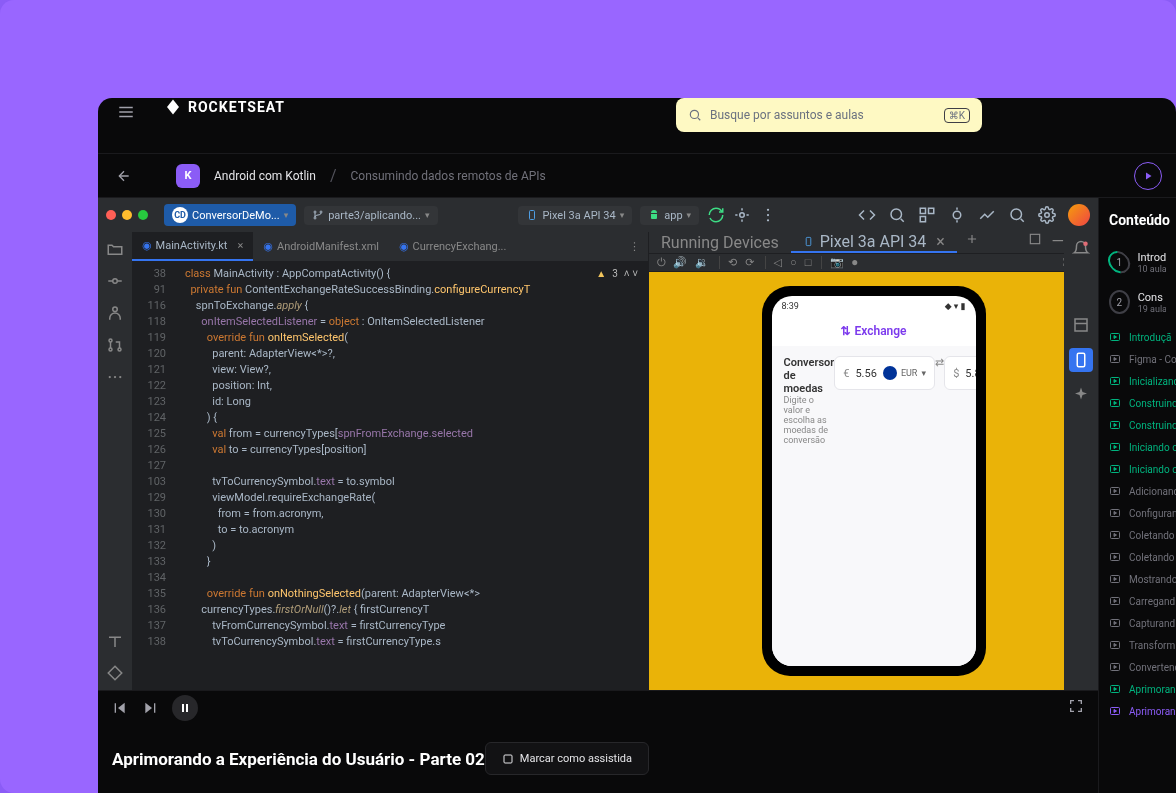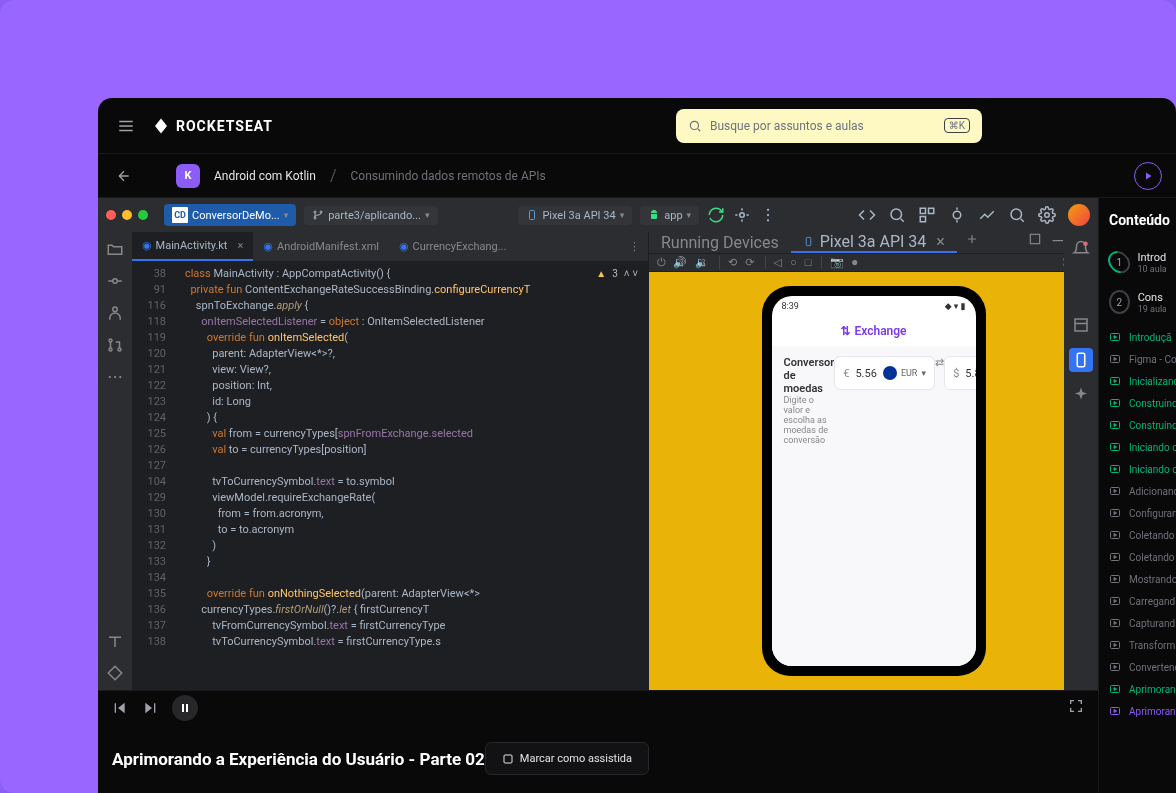--- a/index.html
+++ b/index.html
@@ -1,19 +1,19 @@
 <!DOCTYPE html>
 <html><head>
 <meta charset="utf-8">
 <style>
 *{margin:0;padding:0;box-sizing:border-box;font-family:-apple-system,BlinkMacSystemFont,'Segoe UI',Roboto,sans-serif}
 body{background:#8b5cf6;width:1176px;height:793px;overflow:hidden;position:relative}
 .outer{position:absolute;left:0;top:0;width:1176px;height:793px;background:#9966ff;border-radius:14px;padding:0}
 .app-window{position:absolute;left:98px;top:98px;width:1078px;height:695px;background:#09090a;border-radius:14px 14px 0 0;overflow:hidden;display:flex;flex-direction:column}
-.top-header{height:56px;display:flex;align-items:center;padding:0 14px;gap:12px;border-bottom:1px solid #1a1a1d}
+.top-header{height:56px;display:flex;align-items:flex-start;padding:0 14px;gap:24px;border-bottom:1px solid #1a1a1d}
 .menu-btn{width:28px;height:28px;display:flex;align-items:center;justify-content:center;color:#a1a1aa;cursor:pointer}
 .logo{display:flex;align-items:center;gap:6px;color:#fff;font-weight:700;letter-spacing:1px;font-size:14px}
 .logo svg{width:18px;height:18px}
 .search-bar{margin-left:auto;margin-right:180px;width:306px;height:34px;background:#fef9c3;border-radius:8px;display:flex;align-items:center;padding:0 12px;gap:8px;color:#6b7280;font-size:12px}
 .kbd{margin-left:auto;border:1px solid #3f3f46;border-radius:4px;padding:1px 4px;font-size:10px;color:#6b7280}
 .breadcrumb-bar{height:44px;display:flex;align-items:center;padding:0 14px;gap:14px;border-bottom:1px solid #1a1a1d;position:relative}
 .back-btn{width:24px;height:24px;display:flex;align-items:center;justify-content:center;color:#a1a1aa;cursor:pointer}
 .course-badge{width:24px;height:24px;background:#8b5cf6;border-radius:6px;display:flex;align-items:center;justify-content:center;color:#fff;font-weight:700;font-size:11px;margin-left:26px}
 .breadcrumb-text{font-size:12px;color:#e4e4e7}
 .breadcrumb-sep{color:#52525b}
@@ -21,21 +21,21 @@
 .dl-btn{position:absolute;right:14px;width:28px;height:28px;border:1px solid #8b5cf6;border-radius:50%;display:flex;align-items:center;justify-content:center;color:#8b5cf6;cursor:pointer}
 .main-area{flex:1;display:flex;overflow:hidden}
 .video-area{flex:1;display:flex;flex-direction:column;overflow:hidden}
 .ide{flex:1;background:#1e1f22;display:flex;flex-direction:column;overflow:hidden;position:relative}
 .ide-toolbar{height:34px;background:#2b2d30;display:flex;align-items:center;padding:0 8px;gap:8px;font-size:11px;color:#a9b7c6}
 .traffic{display:flex;gap:6px;margin-right:8px}
 .traffic span{width:10px;height:10px;border-radius:50%}
 .traffic .r{background:#ff5f56}.traffic .y{background:#ffbd2e}.traffic .g{background:#27c93f}
 .tb-chip{display:flex;align-items:center;gap:4px;padding:3px 8px;border-radius:4px;background:rgba(255,255,255,0.04);cursor:pointer}
 .tb-chip.proj{background:#1e5ba8;color:#fff;border-radius:4px}
-.tb-chip.proj .badge{background:#fff;color:#1e5ba8;width:16px;height:16px;border-radius:1px;font-size:9px;font-weight:700;display:flex;align-items:center;justify-content:center}
+.tb-chip.proj .badge{background:#fff;color:#1e5ba8;width:16px;height:16px;border-radius:8px;font-size:9px;font-weight:700;display:flex;align-items:center;justify-content:center}
 .chev{color:#888;font-size:9px}
 .tb-right{margin-left:auto;display:flex;gap:12px;align-items:center}
 .tb-icon{width:18px;height:18px;color:#a9b7c6;cursor:pointer}
 .avatar{width:22px;height:22px;border-radius:50%;background:linear-gradient(135deg,#f59e0b,#ef4444)}
 .ide-body{flex:1;display:flex;overflow:hidden}
 .ide-left-rail{width:34px;background:#2b2d30;display:flex;flex-direction:column;align-items:center;padding:8px 0;gap:14px;color:#888}
 .ide-left-rail .ri{width:18px;height:18px;cursor:pointer}
 .editor-pane{flex:1;display:flex;flex-direction:column;overflow:hidden;min-width:0}
 .file-tabs{height:30px;background:#2b2d30;display:flex;align-items:center;font-size:11px;border-bottom:1px solid #1e1f22}
 .file-tab{display:flex;align-items:center;gap:4px;padding:0 10px;height:100%;color:#888;cursor:pointer;white-space:nowrap}
@@ -305,21 +305,21 @@
                     <div>118</div>
                     <div>119</div>
                     <div>120</div>
                     <div>121</div>
                     <div>122</div>
                     <div>123</div>
                     <div>124</div>
                     <div>125</div>
                     <div>126</div>
                     <div>127</div>
-                    <div>104</div>
+                    <div>103</div>
                     <div>129</div>
                     <div>130</div>
                     <div>131</div>
                     <div>132</div>
                     <div>133</div>
                     <div>134</div>
                     <div>135</div>
                     <div>136</div>
                     <div>137</div>
                     <div>138</div>

